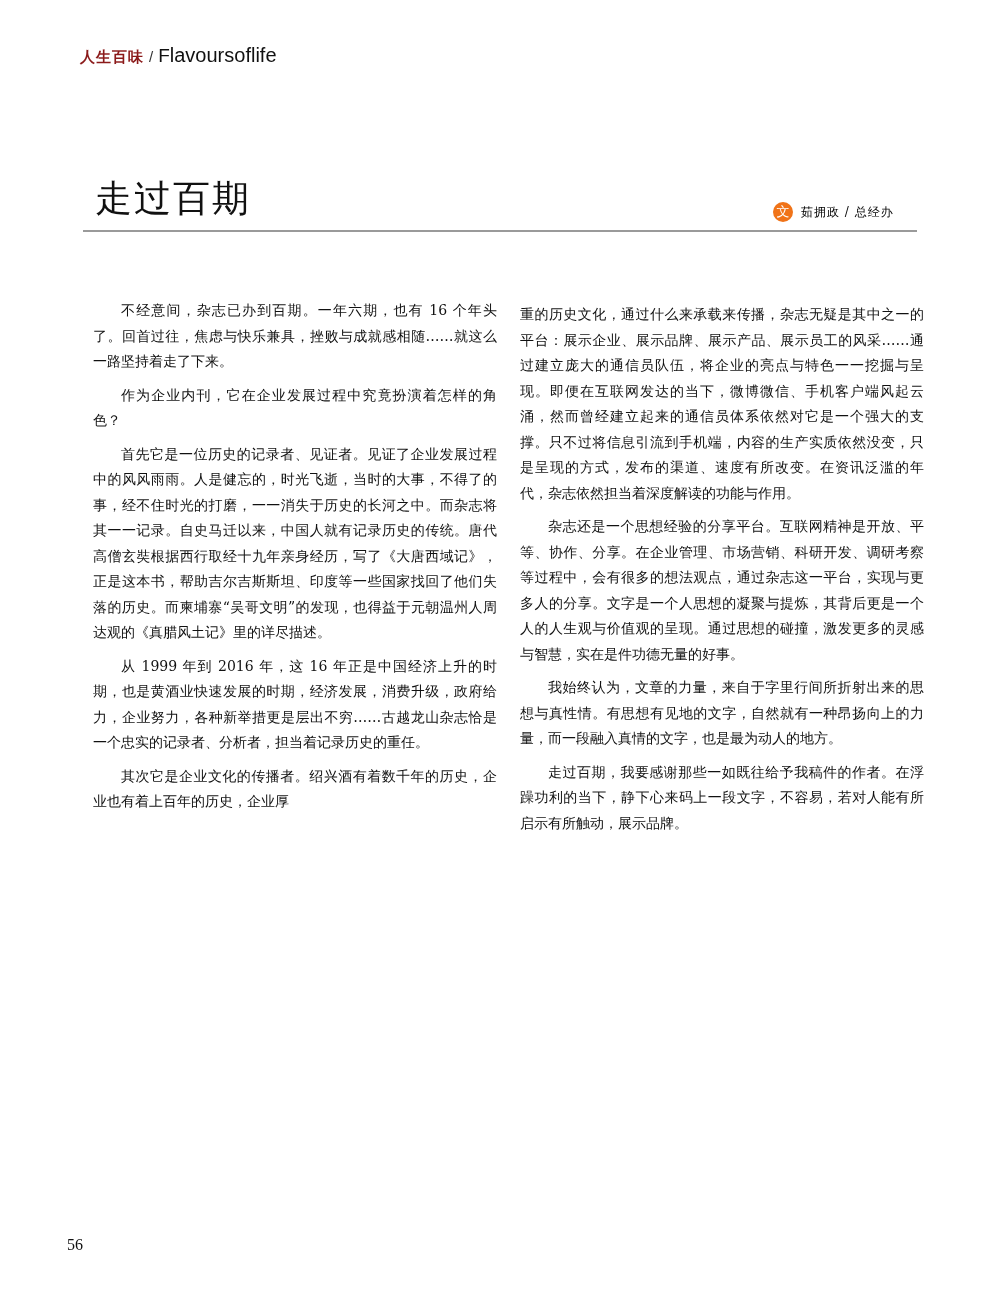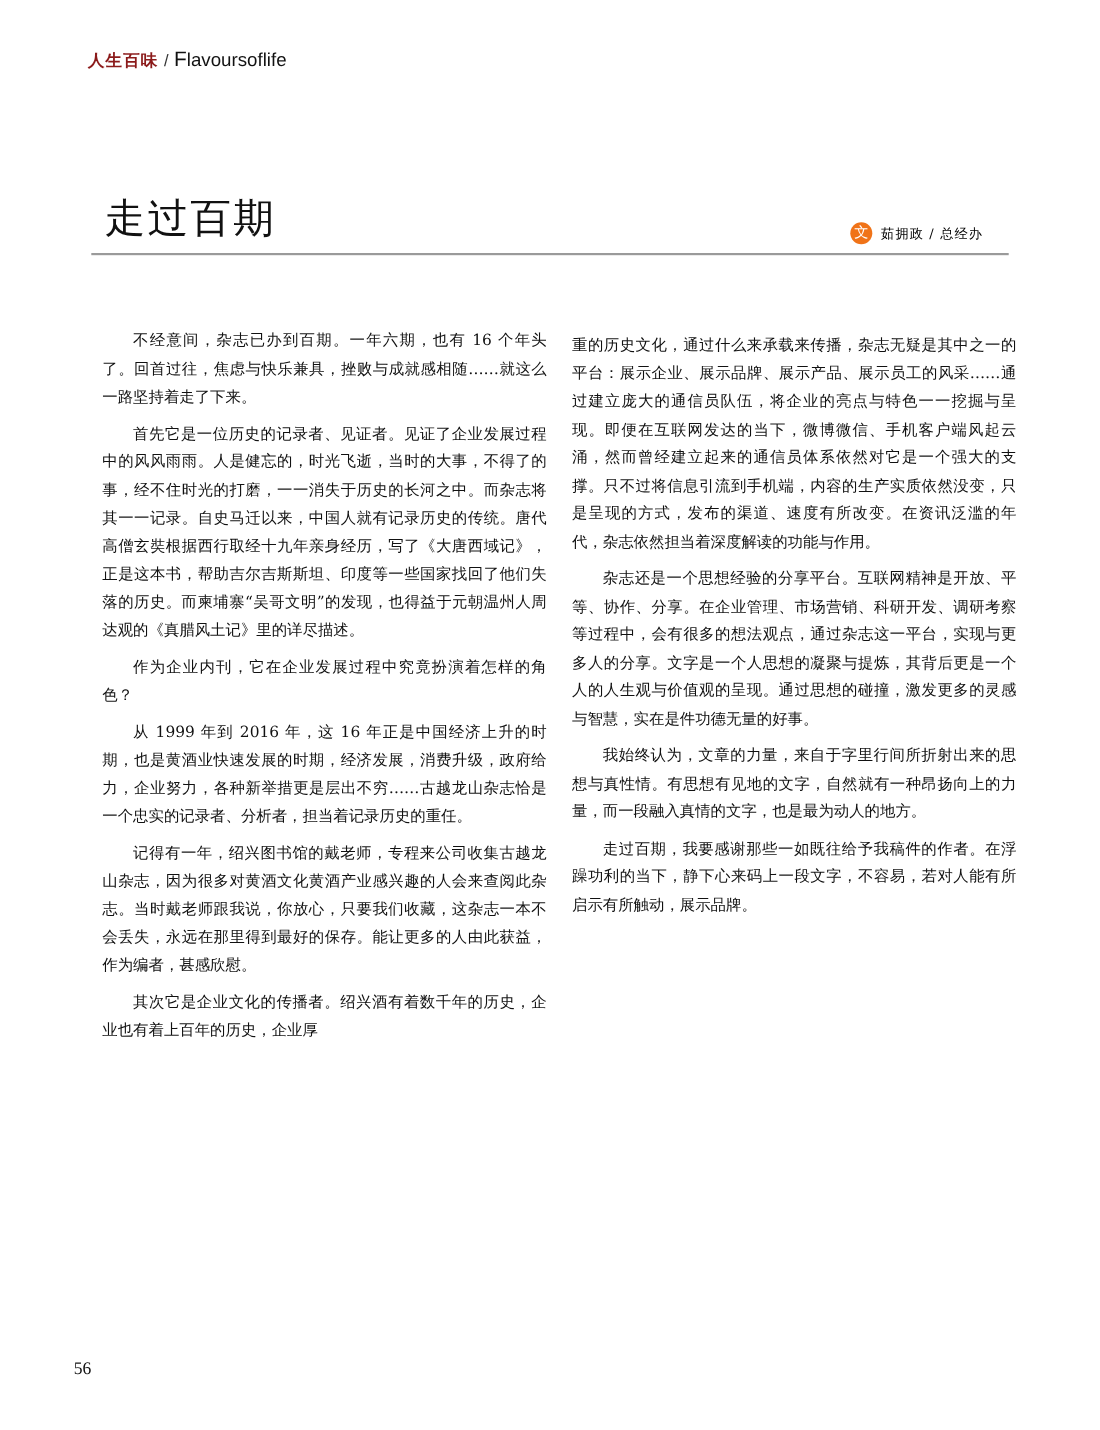--- a/index.html
+++ b/index.html
@@ -5,21 +5,21 @@
     html, body { margin: 0; padding: 0; background: #ffffff; }
     body { width: 1000px; height: 1300px; position: relative; overflow: hidden; }
     .section-label {
       position: absolute; left: 80px; top: 44px;
       font-family: "DejaVu Sans", sans-serif; font-size: 15px; color: #111;
       display: flex; align-items: baseline;
     }
     .section-label .cn { color: #8b1a1a; font-weight: bold; letter-spacing: 1px; font-size: 15px; }
     .section-label .sep { color: #333; margin: 0 5px; font-family: "Liberation Sans", sans-serif; }
     .section-label .en-first { font-family: "Liberation Sans", sans-serif; font-size: 19px; color: #111; }
-    .section-label .en { font-family: "Liberation Sans", sans-serif; font-size: 17px; color: #111; }
+    .section-label .en { font-family: "Liberation Sans", sans-serif; font-size: 20px; color: #111; }
     .title {
       position: absolute; left: 95px; top: 174px;
       font-family: "DejaVu Sans", sans-serif; font-size: 37px; color: #111; letter-spacing: 2px;
     }
     .title-rule {
       position: absolute; left: 83px; top: 230px; width: 834px; height: 2px; background: #9a9a9a;
     }
     .byline {
       position: absolute; left: 773px; top: 202px; display: flex; align-items: center;
     }
@@ -58,24 +58,23 @@
 
 <div class="byline">
   <span class="badge">文</span>
   <span class="author">茹拥政 / 总经办</span>
 </div>
 
 <div class="title-rule"></div>
 
 <div class="column col-left">
   <p>不经意间，杂志已办到百期。一年六期，也有 16 个年头了。回首过往，焦虑与快乐兼具，挫败与成就感相随……就这么一路坚持着走了下来。</p>
+  <p>作为企业内刊，它在企业发展过程中究竟扮演着怎样的角色？</p>
   <p>首先它是一位历史的记录者、见证者。见证了企业发展过程中的风风雨雨。人是健忘的，时光飞逝，当时的大事，不得了的事，经不住时光的打磨，一一消失于历史的长河之中。而杂志将其一一记录。自史马迁以来，中国人就有记录历史的传统。唐代高僧玄奘根据西行取经十九年亲身经历，写了《大唐西域记》，正是这本书，帮助吉尔吉斯斯坦、印度等一些国家找回了他们失落的历史。而柬埔寨“吴哥文明”的发现，也得益于元朝温州人周达观的《真腊风土记》里的详尽描述。</p>
-  <p>作为企业内刊，它在企业发展过程中究竟扮演着怎样的角色？</p>
   <p>从 1999 年到 2016 年，这 16 年正是中国经济上升的时期，也是黄酒业快速发展的时期，经济发展，消费升级，政府给力，企业努力，各种新举措更是层出不穷……古越龙山杂志恰是一个忠实的记录者、分析者，担当着记录历史的重任。</p>
-  <p>记得有一年，绍兴图书馆的戴老师，专程来公司收集古越龙山杂志，因为很多对黄酒文化黄酒产业感兴趣的人会来查阅此杂志。当时戴老师跟我说，你放心，只要我们收藏，这杂志一本不会丢失，永远在那里得到最好的保存。能让更多的人由此获益，作为编者，甚感欣慰。</p>
   <p>其次它是企业文化的传播者。绍兴酒有着数千年的历史，企业也有着上百年的历史，企业厚</p>
 </div>
 
 <div class="column col-right">
   <p class="cont">重的历史文化，通过什么来承载来传播，杂志无疑是其中之一的平台：展示企业、展示品牌、展示产品、展示员工的风采……通过建立庞大的通信员队伍，将企业的亮点与特色一一挖掘与呈现。即便在互联网发达的当下，微博微信、手机客户端风起云涌，然而曾经建立起来的通信员体系依然对它是一个强大的支撑。只不过将信息引流到手机端，内容的生产实质依然没变，只是呈现的方式，发布的渠道、速度有所改变。在资讯泛滥的年代，杂志依然担当着深度解读的功能与作用。</p>
   <p>杂志还是一个思想经验的分享平台。互联网精神是开放、平等、协作、分享。在企业管理、市场营销、科研开发、调研考察等过程中，会有很多的想法观点，通过杂志这一平台，实现与更多人的分享。文字是一个人思想的凝聚与提炼，其背后更是一个人的人生观与价值观的呈现。通过思想的碰撞，激发更多的灵感与智慧，实在是件功德无量的好事。</p>
   <p>我始终认为，文章的力量，来自于字里行间所折射出来的思想与真性情。有思想有见地的文字，自然就有一种昂扬向上的力量，而一段融入真情的文字，也是最为动人的地方。</p>
   <p>走过百期，我要感谢那些一如既往给予我稿件的作者。在浮躁功利的当下，静下心来码上一段文字，不容易，若对人能有所启示有所触动，展示品牌。</p>
 </div>
 

